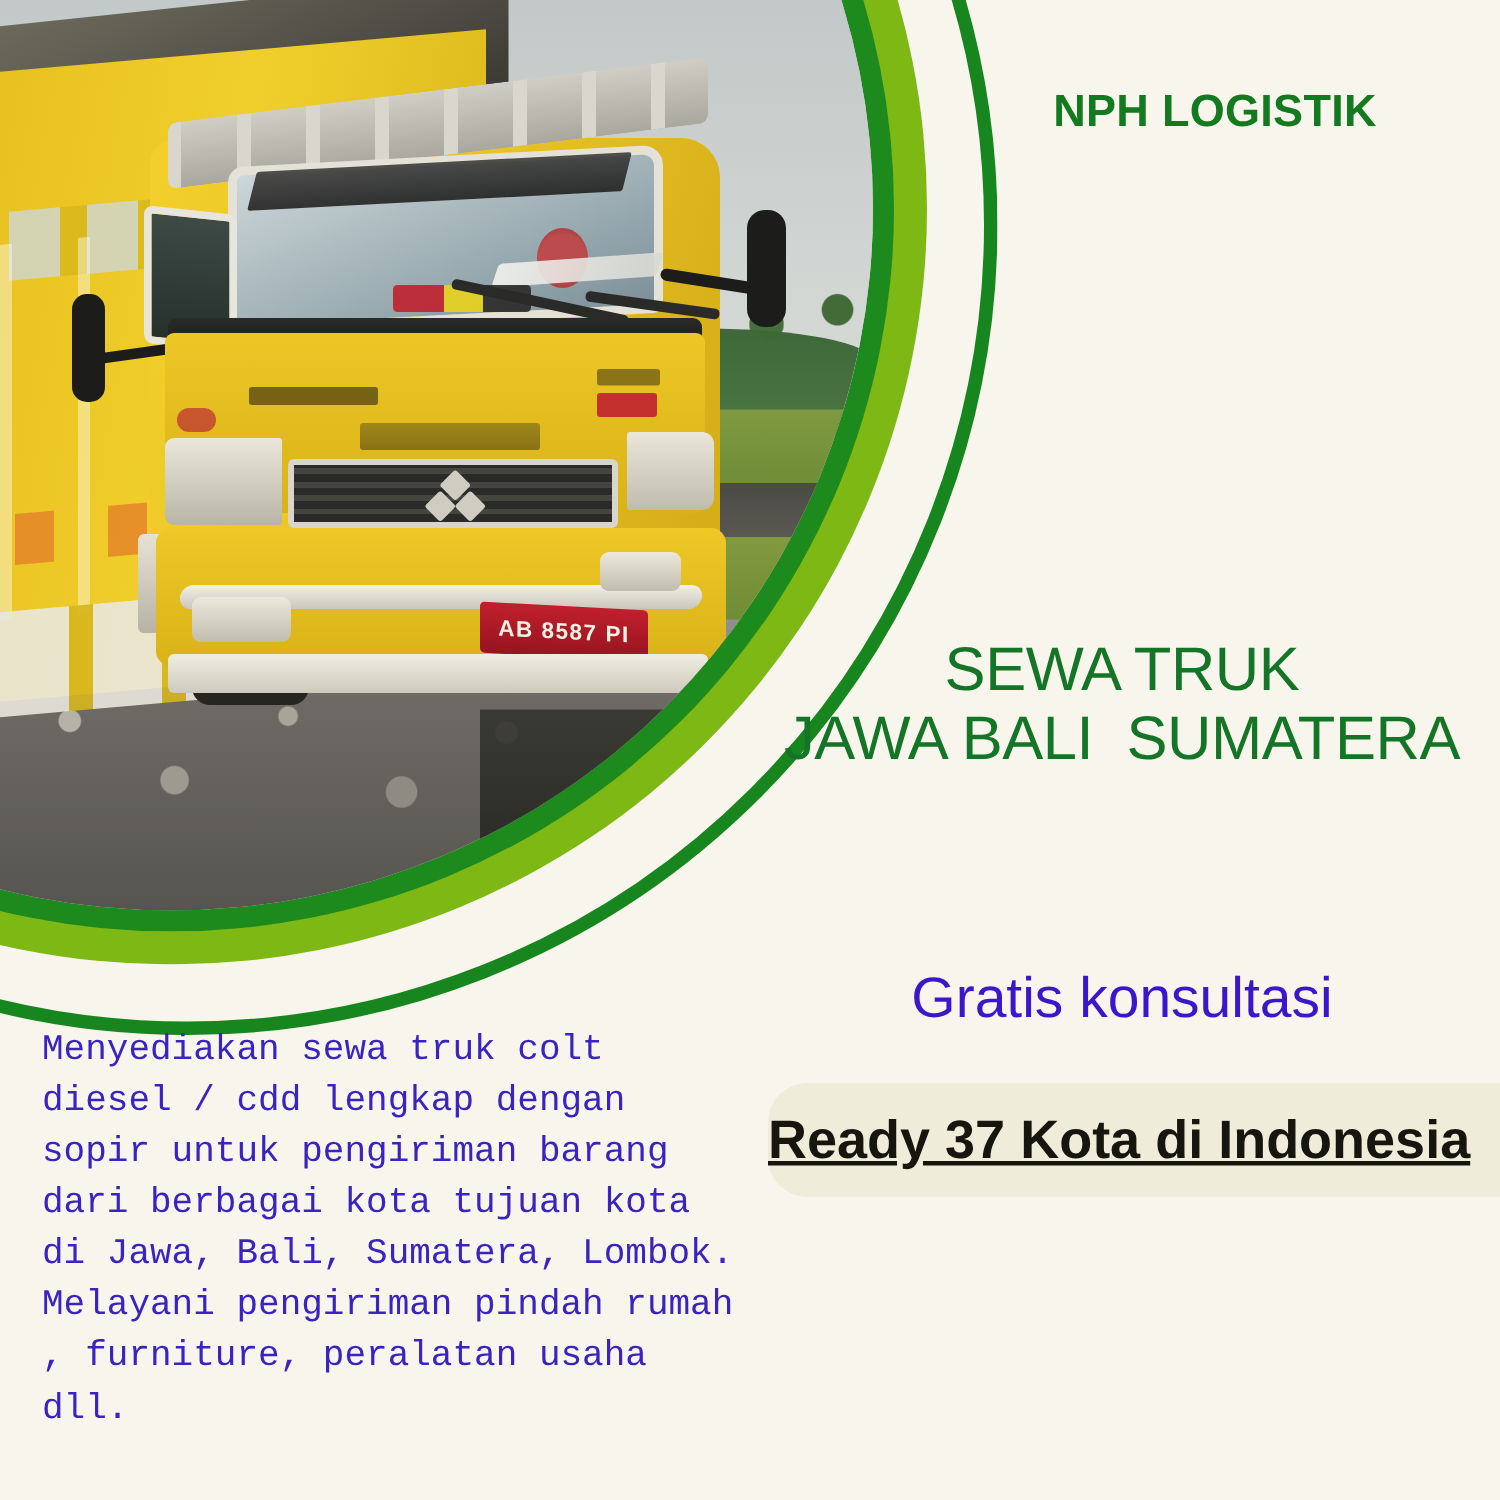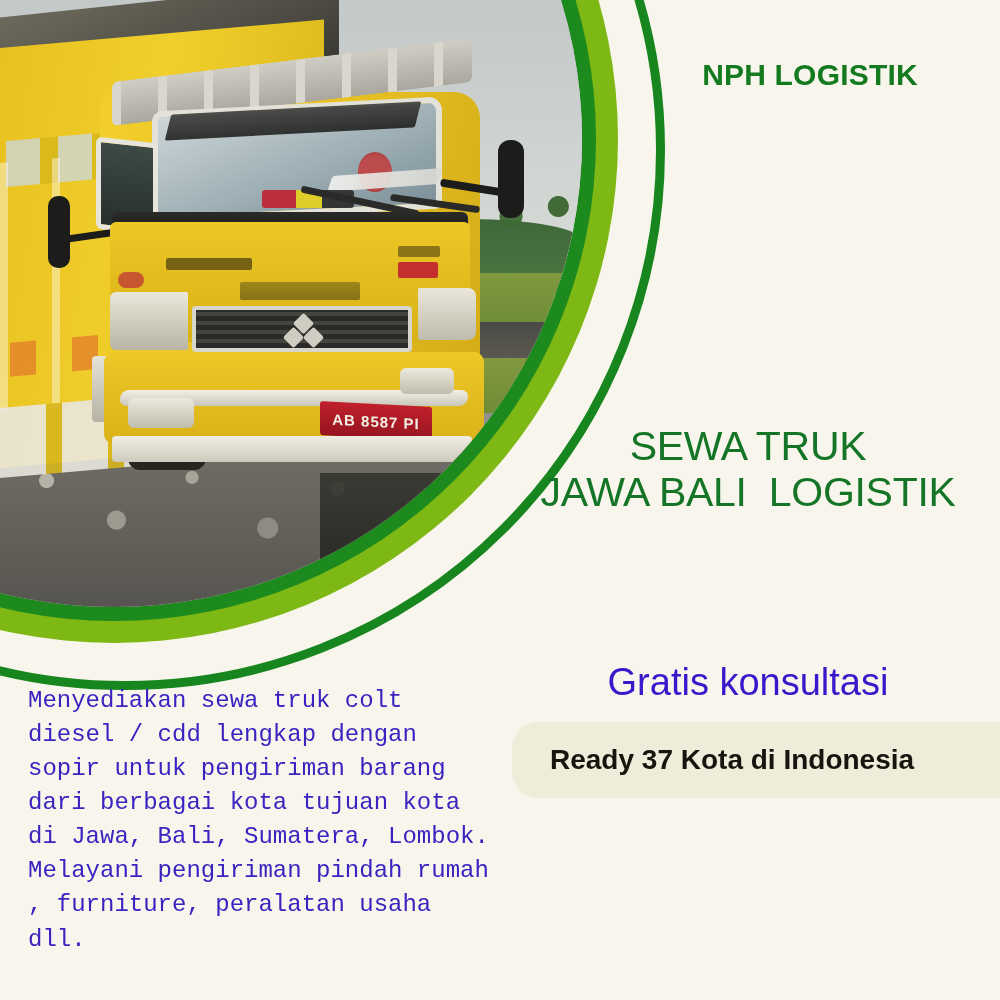--- a/index.html
+++ b/index.html
@@ -231,32 +231,31 @@
     letter-spacing:-.3px;
   }
   .headline div{white-space:pre;}
 
   .subline{
     position:absolute;left:498px;top:646px;width:500px;
     text-align:center;
     color:#3a17cb;
     font-size:38px;
     line-height:1.1;
-    margin-top:16px;
   }
 
   .pill{
     position:absolute;left:512px;top:722px;width:520px;height:76px;
     background:#f0ecda;
     border-radius:26px 0 0 26px;
     display:flex;align-items:center;
   }
   .pill-text{
-    color:#16160f;font-size:28px;font-weight:bold;
-    padding-left:38px;white-space:nowrap;
+    color:#16160f;font-size:36px;font-weight:bold;
+    white-space:nowrap;text-decoration:underline;
   }
 
   .blurb{
     position:absolute;left:28px;top:684px;width:470px;
     color:#3a23c0;
     font-size:24px;
     line-height:1.42;
     font-family:Liberation Mono, monospace;
   }
 </style>
@@ -330,21 +329,21 @@
       </div>
     </div>
   </div>
 
   <div class="brand">
     <div class="brand-title">NPH LOGISTIK</div>
   </div>
 
   <div class="headline">
     <div>SEWA TRUK</div>
-    <div>JAWA BALI  LOGISTIK</div>
+    <div>JAWA BALI  SUMATERA</div>
   </div>
 
   <div class="subline">Gratis konsultasi</div>
 
   <div class="pill">
     <span class="pill-text">Ready 37 Kota di Indonesia</span>
   </div>
 
   <div class="blurb">Menyediakan sewa truk colt diesel / cdd lengkap dengan sopir untuk pengiriman barang dari berbagai kota tujuan kota di Jawa, Bali, Sumatera, Lombok. Melayani pengiriman pindah rumah , furniture, peralatan usaha dll.</div>
 

